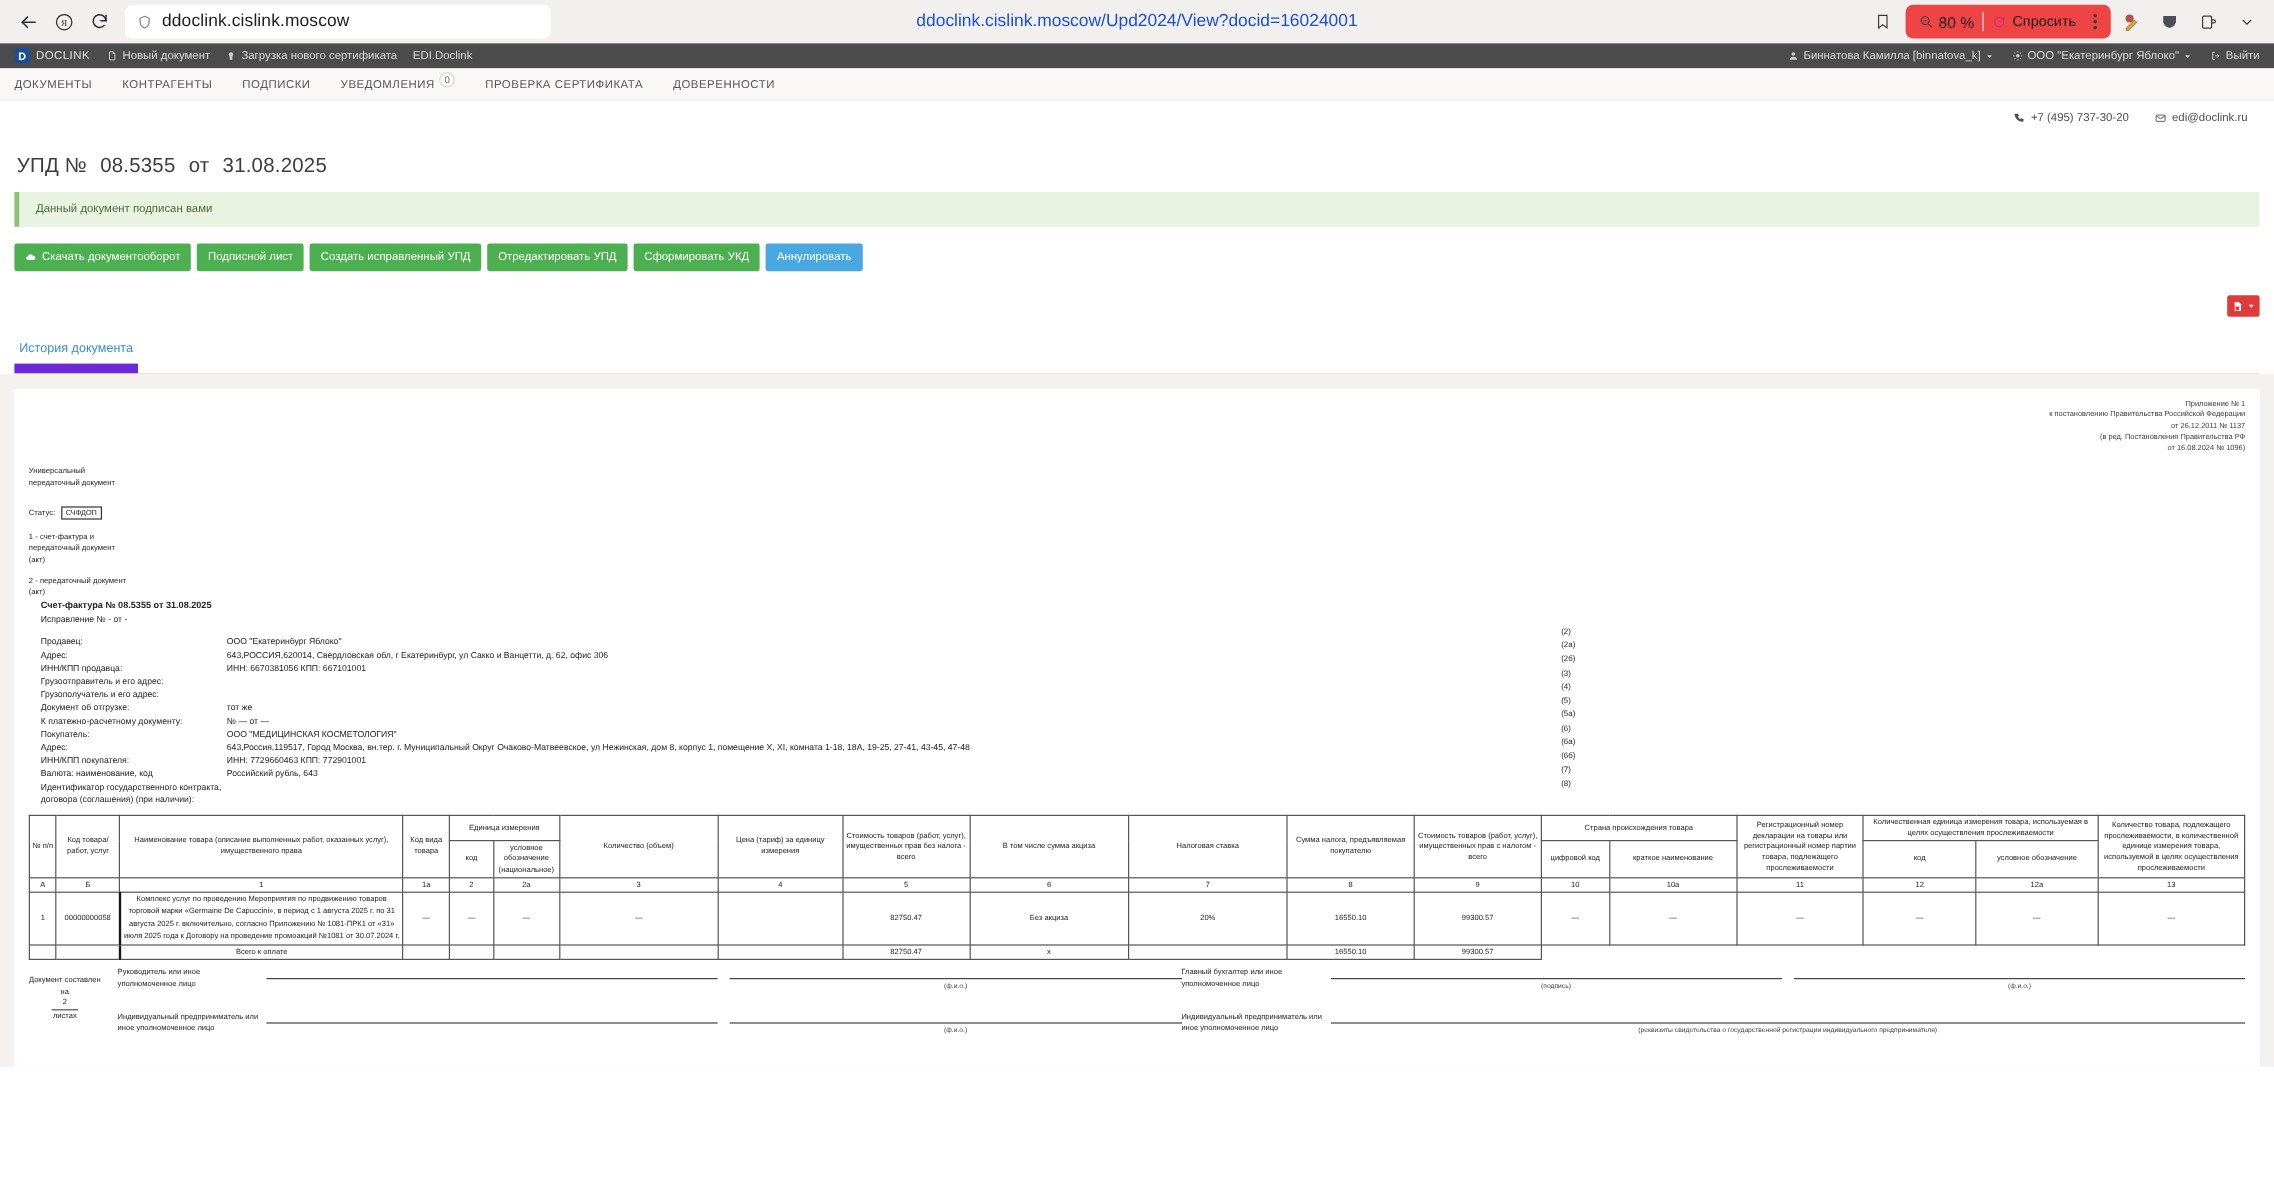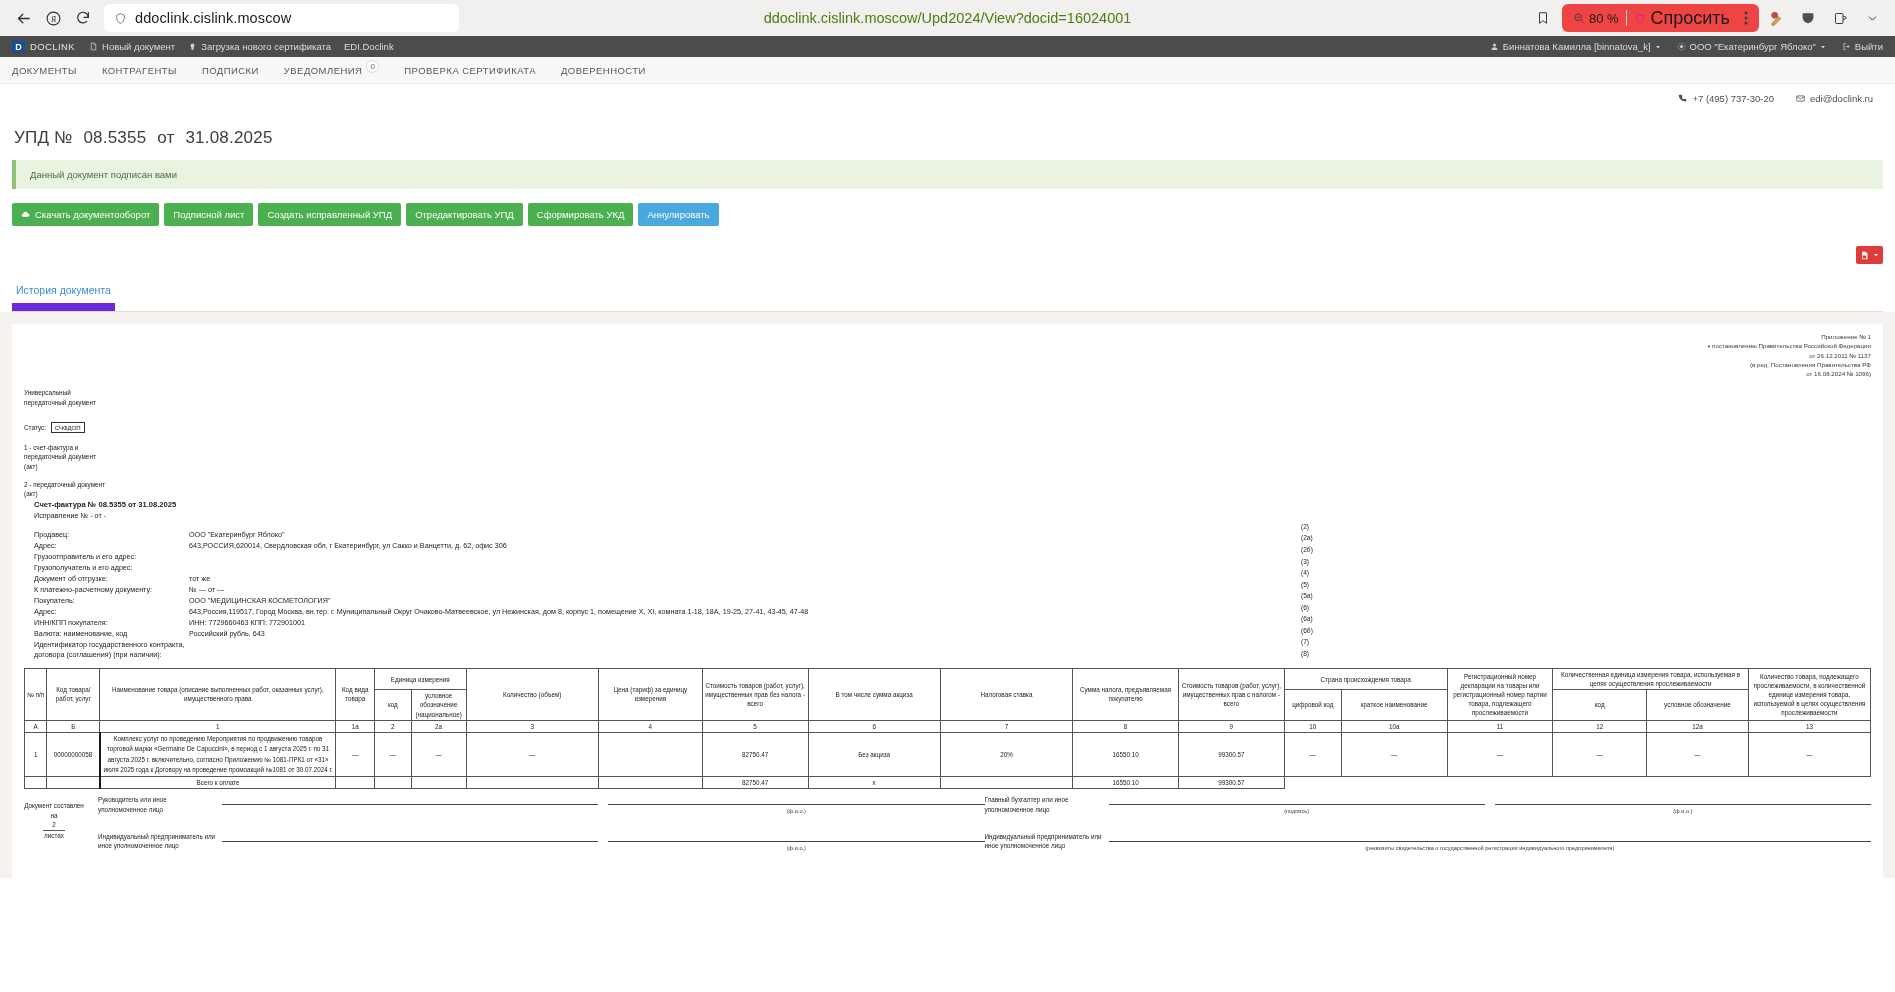--- a/index.html
+++ b/index.html
@@ -22,33 +22,33 @@
   }
   .nav-btn svg{ display:block; }
   .omnibox{
     margin-left:6px; height:28px; background:#fff; border-radius:6px;
     display:flex; align-items:center; padding:0 10px; width:355px; flex:0 0 auto;
   }
   .omnibox .shield{ margin-right:8px; display:flex; }
   .omnibox .host{ font-size:14.5px; color:#1c1c1e; letter-spacing:.1px; white-space:nowrap; }
   .full-url{
     position:absolute; left:0; right:0; text-align:center;
-    font-size:14.5px; color:#4d7c0f; pointer-events:none;
+    font-size:14.5px; color:#1d4ed8; pointer-events:none;
   }
   .chrome-right{ margin-left:auto; display:flex; align-items:center; gap:2px; z-index:2;}
   .icon-btn{
     width:30px;height:30px;display:flex;align-items:center;justify-content:center;
   }
   .zoom-pill{
     display:flex;align-items:center;height:28px;background:#ef4444;border-radius:6px;
     padding:0 4px; margin-left:2px;
   }
   .zoom-pill .seg{display:flex;align-items:center;gap:4px;padding:0 7px;font-size:13px;color:#1c1c1e;white-space:nowrap;}
   .zoom-pill .divider{width:1px;height:16px;background:#dcdcdc;}
-  .ask-label{font-size:18px;color:#1c1c1e;}
+  .ask-label{font-size:12px;color:#1c1c1e;}
 
   
   .app-topbar{
     height:21px; background:#4c4c4c; display:flex; align-items:center;
     padding:0 12px; font-size:9.5px; color:#d9d9d9;
   }
   .brand{display:flex;align-items:center;gap:5px;margin-right:14px;}
   .brand .logo{
     width:13px;height:13px;background:#1b4f8f;color:#fff;border-radius:2px;
     font-size:9px;font-weight:bold;display:flex;align-items:center;justify-content:center;
@@ -423,20 +423,24 @@
         <div class="fi-title">Счет-фактура № 08.5355  от 31.08.2025</div>
         <div style="margin-bottom:9px;">Исправление № - от -</div>
 
         <div class="fi-row">
           <div class="fi-lbl">Продавец:</div>
           <div class="fi-val">ООО "Екатеринбург Яблоко"</div>
         </div>
         <div class="fi-row">
           <div class="fi-lbl">Адрес:</div>
           <div class="fi-val">643,РОССИЯ,620014, Свердловская обл, г Екатеринбург, ул Сакко и Ванцетти, д. 62, офис 306</div>
+        </div>
+        <div class="fi-row">
+          <div class="fi-lbl">ИНН/КПП продавца:</div>
+          <div class="fi-val">ИНН: 6670381056 КПП: 667101001</div>
         </div>
         <div class="fi-row">
           <div class="fi-lbl">Грузоотправитель и его адрес:</div>
           <div class="fi-val"></div>
         </div>
         <div class="fi-row">
           <div class="fi-lbl">Грузополучатель и его адрес:</div>
           <div class="fi-val"></div>
         </div>
         <div class="fi-row">

